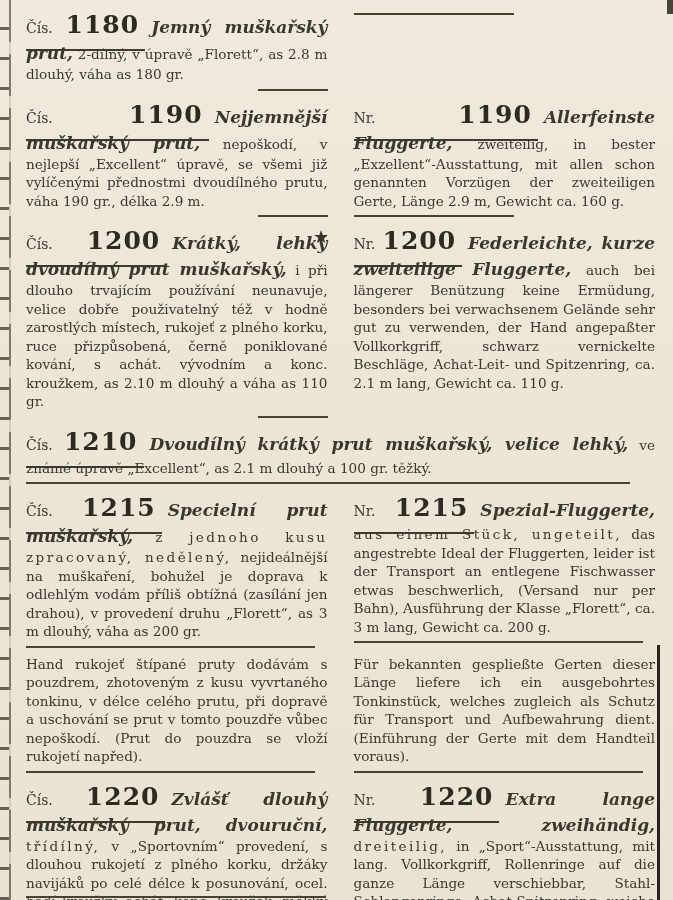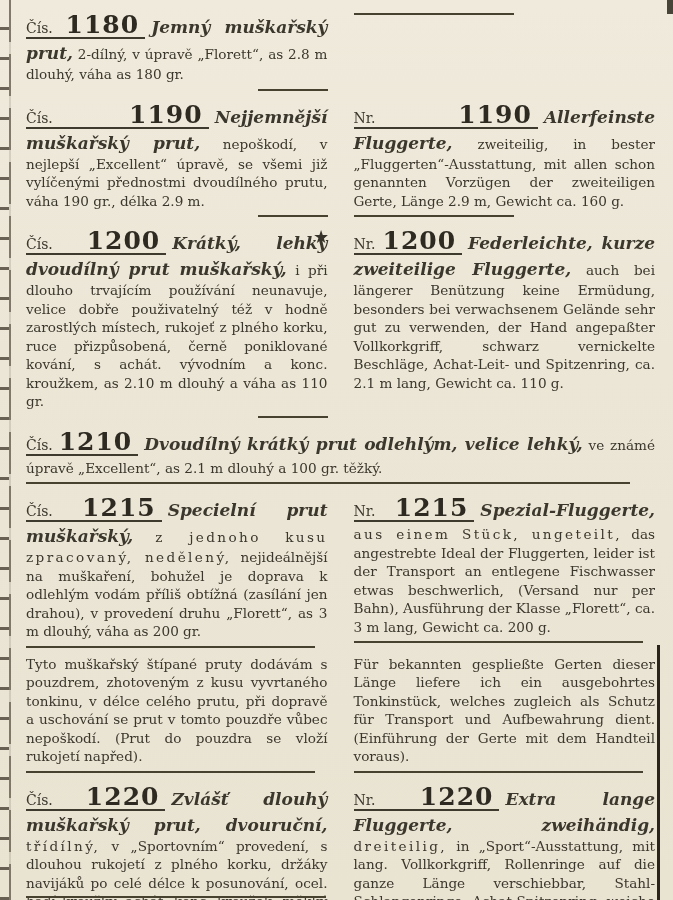--- a/index.html
+++ b/index.html
@@ -18,21 +18,21 @@
   .binding-line{position:absolute;left:9px;top:0;bottom:0;width:2px;
     background:repeating-linear-gradient(180deg,rgba(70,62,48,.65) 0 42px,rgba(70,62,48,.15) 42px 54px);}
   .binding-ticks{position:absolute;left:0;top:0;bottom:0;width:9px;
     background:repeating-linear-gradient(180deg,transparent 0 27px,rgba(60,52,40,.75) 27px 30px);}
   .edge-right-line{position:absolute;right:13px;top:645px;bottom:0;width:3px;background:#29251c;}
   .edge-top-right{position:absolute;right:0;top:0;width:6px;height:14px;background:#49443a;}
 
   .row{display:flex;gap:26px;position:relative;margin-bottom:7px;}
   .cell{flex:1;min-width:0;}
   .entry{margin:0;font-size:13.6px;line-height:1.36;text-align:justify;color:#3b372c;}
-  .numgrp{white-space:nowrap;border-bottom:2px solid #3e3a2e;padding-right:6px;padding-bottom:1px;margin-right:6px;}
+  .numgrp{white-space:nowrap;border-bottom:2px solid #3e3a2e;padding-right:6px;padding-bottom:13px;margin-right:6px;}
   .lbl{font-size:14px;}
   .num{font-size:25px;font-weight:bold;letter-spacing:1px;color:#2e2a21;}
   .segs .t{font-weight:bold;font-style:italic;font-size:17px;}
   .segs .u{text-underline-offset:2px;}
   .segs .sp{letter-spacing:2.4px;}
   .note .entry{text-align:justify;}
   .sep{height:2px;background:#47412f;margin-top:5px;}
   .sep-r70{width:70px;margin-left:auto;}
   .sep-l160{width:160px;margin-right:auto;}
   .sep-long{width:96%;}
@@ -58,57 +58,57 @@
       <div class="sep sep-l160"></div>
     </div>
   </div>
 
   <div class="row">
     <div class="cell">
       <p class="entry"><span class="numgrp"><span class="lbl">Čís.</span> <span class="num">1190</span></span><span class="segs"><span class="t">Nejjemnější muškařský prut,</span><span> nepoškodí, v nejlepší </span><span class="u">„Excellent“</span><span> úpravě, se všemi již vylíčenými přednostmi dvoudílného prutu, váha 190 gr., délka 2.9 m.</span></span></p>
       <div class="sep sep-r70"></div>
     </div>
     <div class="cell">
-      <p class="entry"><span class="numgrp"><span class="lbl">Nr.</span> <span class="num">1190</span></span><span class="segs"><span class="t">Allerfeinste Fluggerte,</span><span> zweiteilig, in bester </span><span class="u">„Fluggerten“</span><span>-Ausstattung, mit allen schon genannten Vorzügen der zweiteiligen Gerte, Länge 2.9 m, Gewicht ca. 160 g.</span></span></p>
+      <p class="entry"><span class="numgrp"><span class="lbl">Nr.</span> <span class="num">1190</span></span><span class="segs"><span class="t">Allerfeinste Fluggerte,</span><span> zweiteilig, in bester </span><span class="u">„Exzellent“</span><span>-Ausstattung, mit allen schon genannten Vorzügen der zweiteiligen Gerte, Länge 2.9 m, Gewicht ca. 160 g.</span></span></p>
       <div class="sep sep-l160"></div>
     </div>
   </div>
 
   <div class="row">
     <span class="star star-1200">★</span>
     <div class="cell">
       <p class="entry"><span class="numgrp"><span class="lbl">Čís.</span> <span class="num">1200</span></span><span class="segs"><span class="t">Krátký, lehký dvoudílný prut muškařský,</span><span> i při dlouho trvajícím používání neunavuje, velice dobře použivatelný též v hodně zarostlých místech, rukojeť z plného korku, ruce přizpůsobená, černě poniklované kování, s achát. vývodním a konc. kroužkem, as 2.10 m dlouhý a váha as 110 gr.</span></span></p>
       <div class="sep sep-r70"></div>
     </div>
     <div class="cell">
       <p class="entry"><span class="numgrp"><span class="lbl">Nr.</span> <span class="num">1200</span></span><span class="segs"><span class="t">Federleichte, kurze zweiteilige Fluggerte,</span><span> auch bei längerer Benützung keine Ermüdung, besonders bei verwachsenem Gelände sehr gut zu verwenden, der Hand angepaßter Vollkorkgriff, schwarz vernickelte Beschläge, Achat-Leit- und Spitzenring, ca. 2.1 m lang, Gewicht ca. 110 g.</span></span></p>
     </div>
   </div>
 
   <div class="row">
     <div class="cell">
-      <p class="entry"><span class="numgrp"><span class="lbl">Čís.</span> <span class="num">1210</span></span><span class="segs"><span class="t">Dvoudílný krátký prut odlehlým, velice lehký,</span><span> ve známé úpravě „Excellent“, as 2.1 m dlouhý a 100 gr. těžký.</span></span></p>
+      <p class="entry"><span class="numgrp"><span class="lbl">Čís.</span> <span class="num">1210</span></span><span class="segs"><span class="t">Dvoudílný krátký prut muškařský, velice lehký,</span><span> ve známé úpravě „Excellent“, as 2.1 m dlouhý a 100 gr. těžký.</span></span></p>
       <div class="sep sep-long"></div>
     </div>
   </div>
 
   <div class="row">
     <div class="cell">
       <p class="entry"><span class="numgrp"><span class="lbl">Čís.</span> <span class="num">1215</span></span><span class="segs"><span class="t">Specielní prut muškařský,</span><span> </span><span class="sp">z jednoho kusu zpracovaný, nedělený,</span><span> nejideálnější na muškaření, bohužel je doprava k odlehlým vodám příliš obtížná (zasílání jen drahou), v provedení druhu „Florett“, as 3 m dlouhý, váha as 200 gr.</span></span></p>
       <div class="sep sep-long"></div>
     </div>
     <div class="cell">
       <p class="entry"><span class="numgrp"><span class="lbl">Nr.</span> <span class="num">1215</span></span><span class="segs"><span class="t">Spezial-Fluggerte,</span><span> </span><span class="sp">aus einem Stück, ungeteilt,</span><span> das angestrebte Ideal der Fluggerten, leider ist der Transport an entlegene Fischwasser etwas beschwerlich, (Versand nur per Bahn), Ausführung der Klasse „Florett“, ca. 3 m lang, Gewicht ca. 200 g.</span></span></p>
       <div class="sep sep-long"></div>
     </div>
   </div>
 
   <div class="row note">
     <div class="cell">
-      <p class="entry"><span class="segs"><span>Tyto </span><span class="u">muškařský</span><span> štípané pruty dodávám s pouzdrem, zhotoveným z kusu vyvrtaného tonkinu, v délce celého prutu, při dopravě a uschování se prut v tomto pouzdře vůbec nepoškodí. (Prut do pouzdra se vloží rukojetí napřed).</span></span></p>
+      <p class="entry"><span class="segs"><span>Hand </span><span class="u">rukojeť</span><span> štípané pruty dodávám s pouzdrem, zhotoveným z kusu vyvrtaného tonkinu, v délce celého prutu, při dopravě a uschování se prut v tomto pouzdře vůbec nepoškodí. (Prut do pouzdra se vloží rukojetí napřed).</span></span></p>
       <div class="sep sep-long"></div>
     </div>
     <div class="cell">
       <p class="entry"><span class="segs"><span>Für </span><span class="u">bekannten</span><span> gespließte Gerten dieser Länge liefere ich ein ausgebohrtes Tonkinstück, welches zugleich als Schutz für Transport und Aufbewahrung dient. (Einführung der Gerte mit dem Handteil voraus).</span></span></p>
       <div class="sep sep-long"></div>
     </div>
   </div>
 
   <div class="row">
     <div class="cell">

